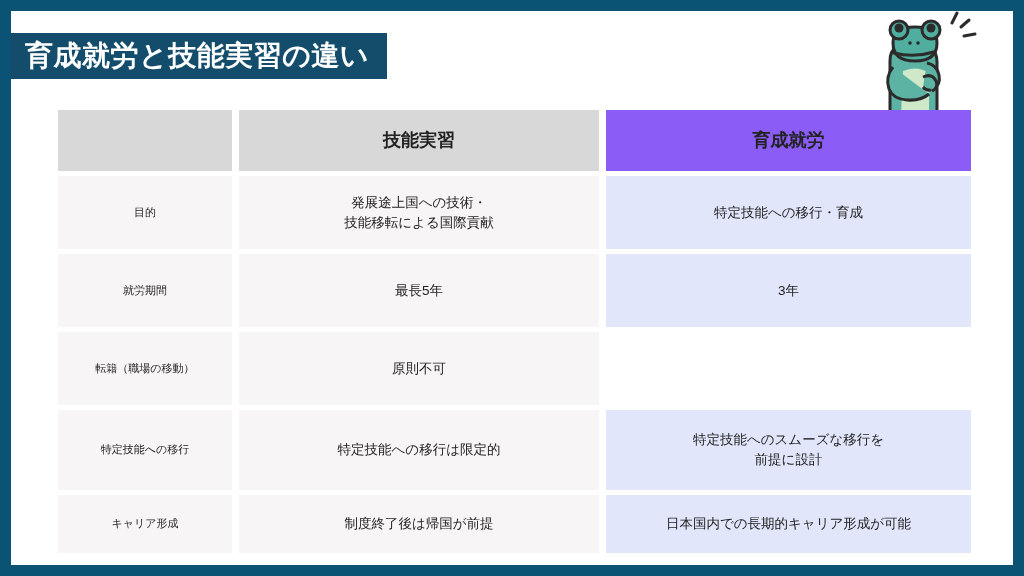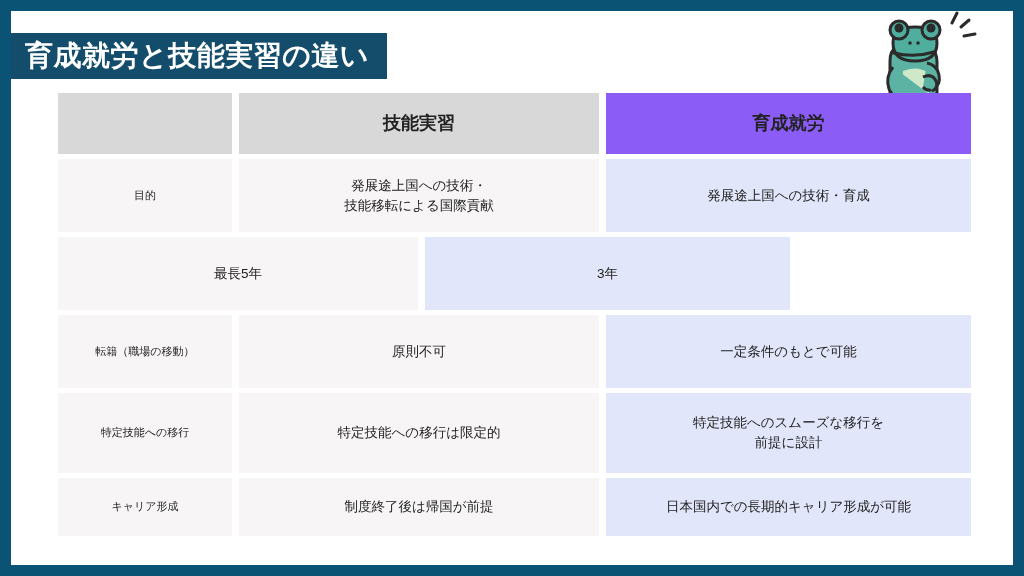--- a/index.html
+++ b/index.html
@@ -39,21 +39,21 @@
   }
   
   .mascot{
     position:absolute;
     right:36px; top:-6px;
     width:120px; height:110px;
   }
   
   .table{
     position:absolute;
-    left:47px; top:82px;
+    left:47px; top:99px;
     width:906px;
   }
   .row{
     display:flex;
     gap:7px;
     margin-bottom:5px;
   }
   .cell{
     display:flex;
     align-items:center;
@@ -127,32 +127,32 @@
       <div class="row head">
         <div class="cell c1"></div>
         <div class="cell c2">技能実習</div>
         <div class="cell c3">育成就労</div>
       </div>
 
       <div class="row body">
         <div class="cell c1">目的</div>
         <div class="cell c2 lines">発展途上国への技術・
 技能移転による国際貢献</div>
-        <div class="cell c3 lines">発展途上国への技術・育成</div>
+        <div class="cell c3 lines">特定技能への移行・育成</div>
       </div>
 
       <div class="row body">
+        <div class="cell c1">就労期間</div>
         <div class="cell c2 lines">最長5年</div>
         <div class="cell c3 lines">3年</div>
       </div>
 
       <div class="row body">
         <div class="cell c1">転籍（職場の移動）</div>
         <div class="cell c2 lines">原則不可</div>
-        <div class="cell c3 lines">一定条件のもとで可能</div>
       </div>
 
       <div class="row body r-tall">
         <div class="cell c1">特定技能への移行</div>
         <div class="cell c2 lines">特定技能への移行は限定的</div>
         <div class="cell c3 lines">特定技能へのスムーズな移行を
 前提に設計</div>
       </div>
 
       <div class="row body r-last">

